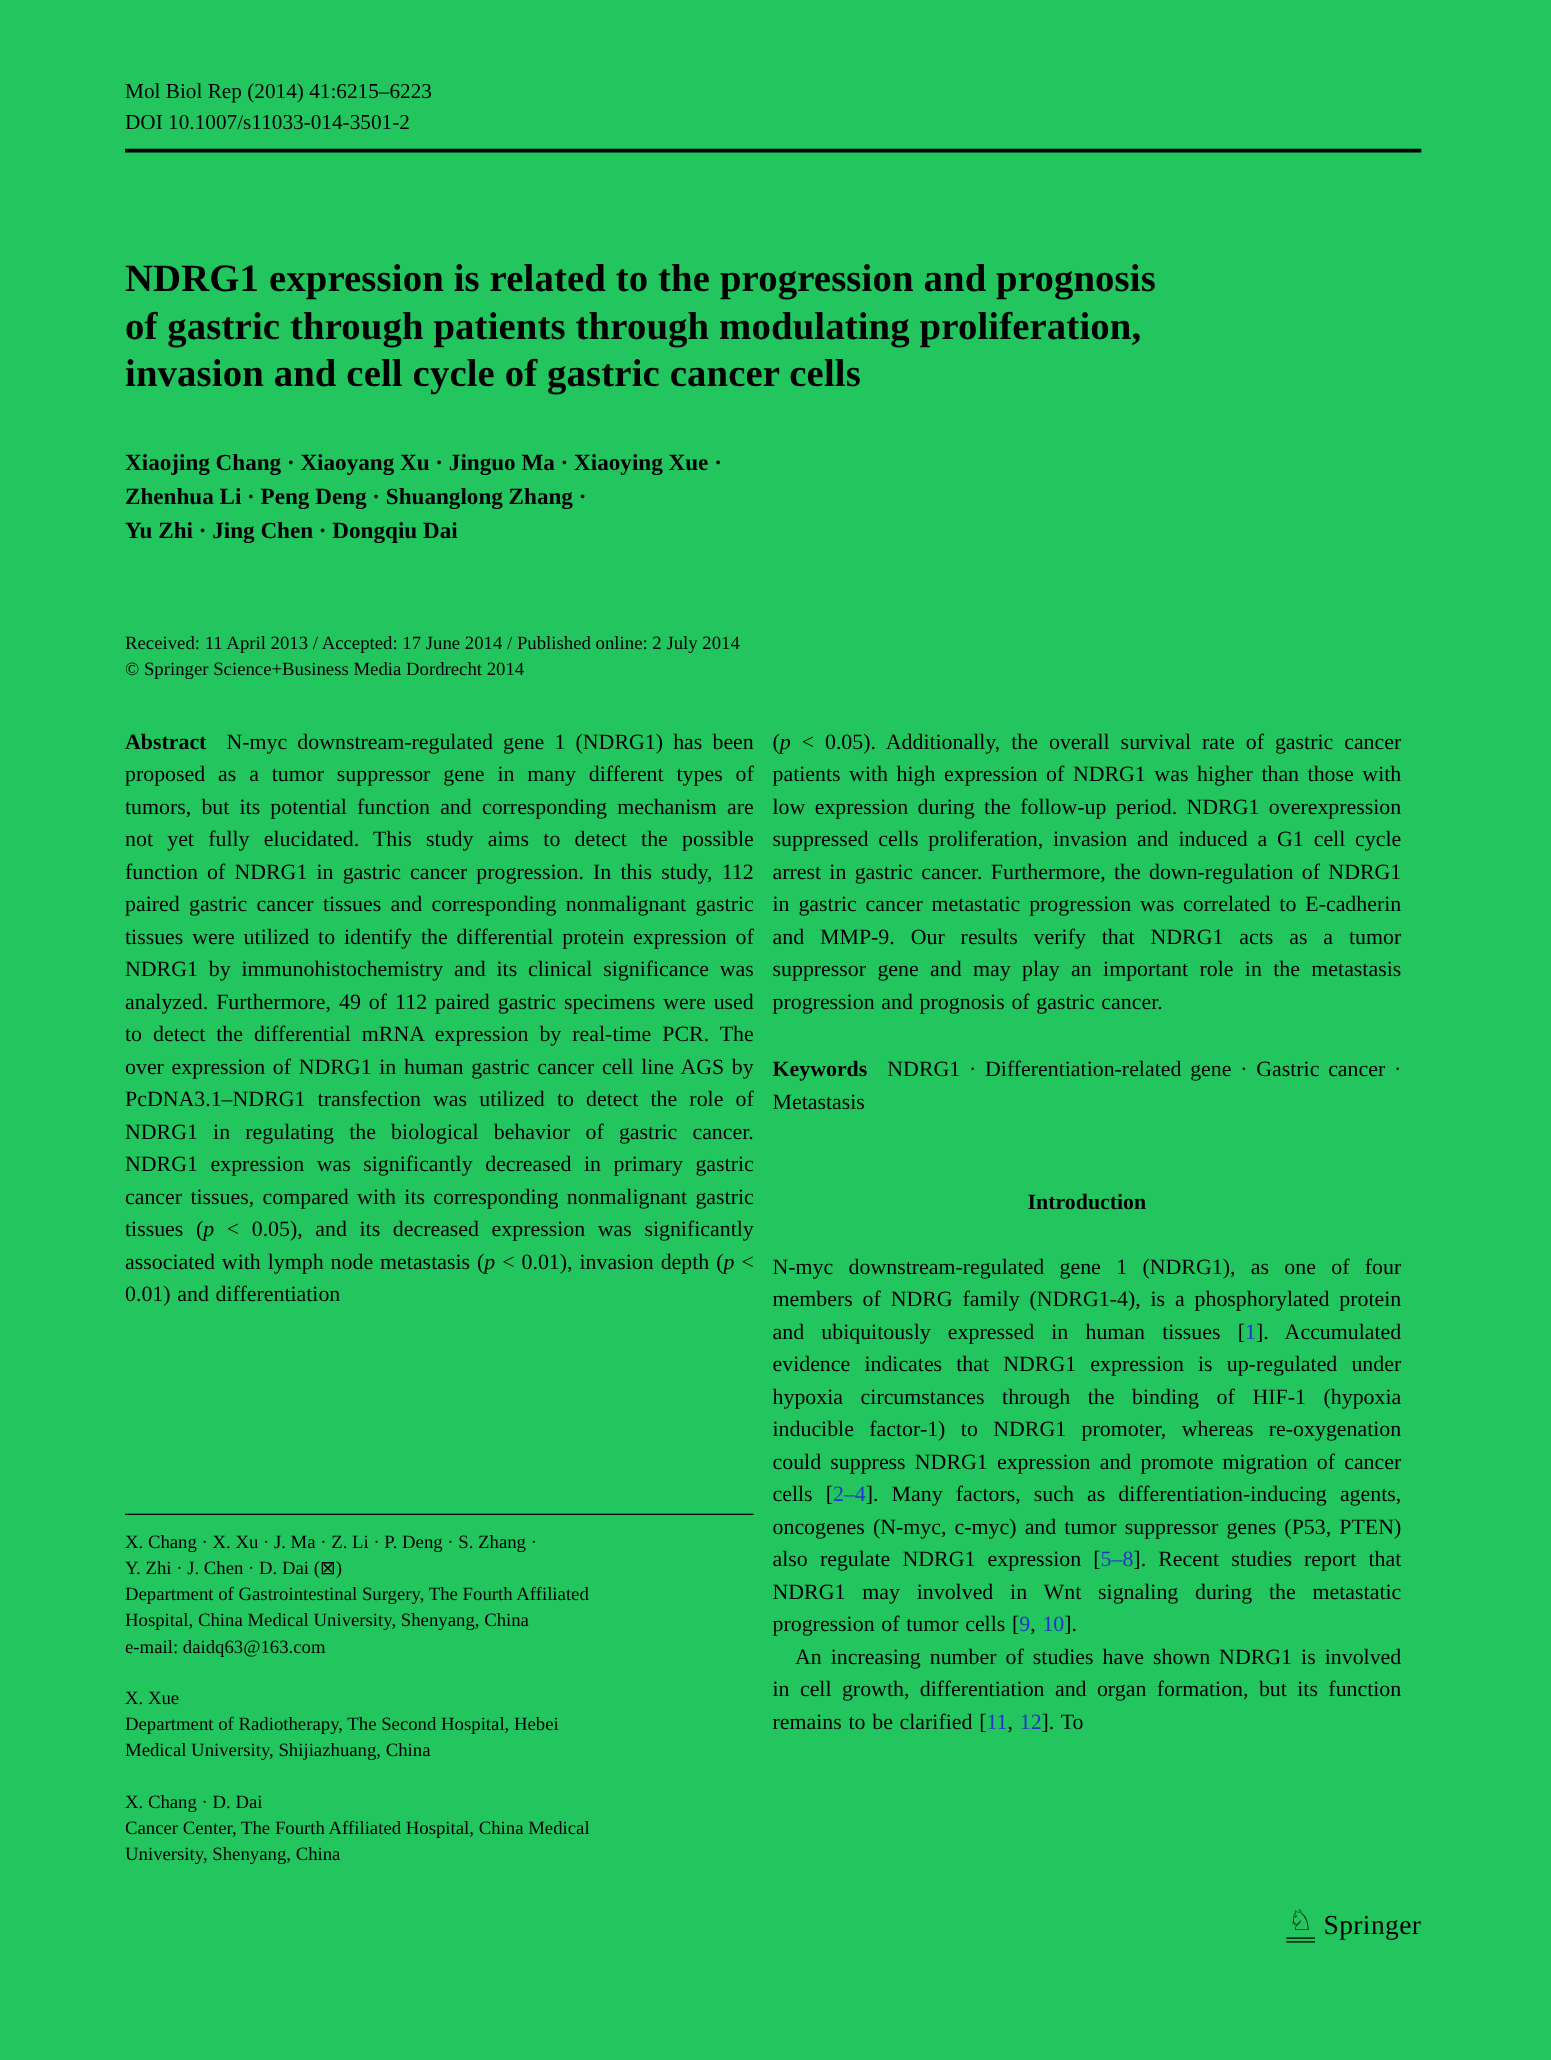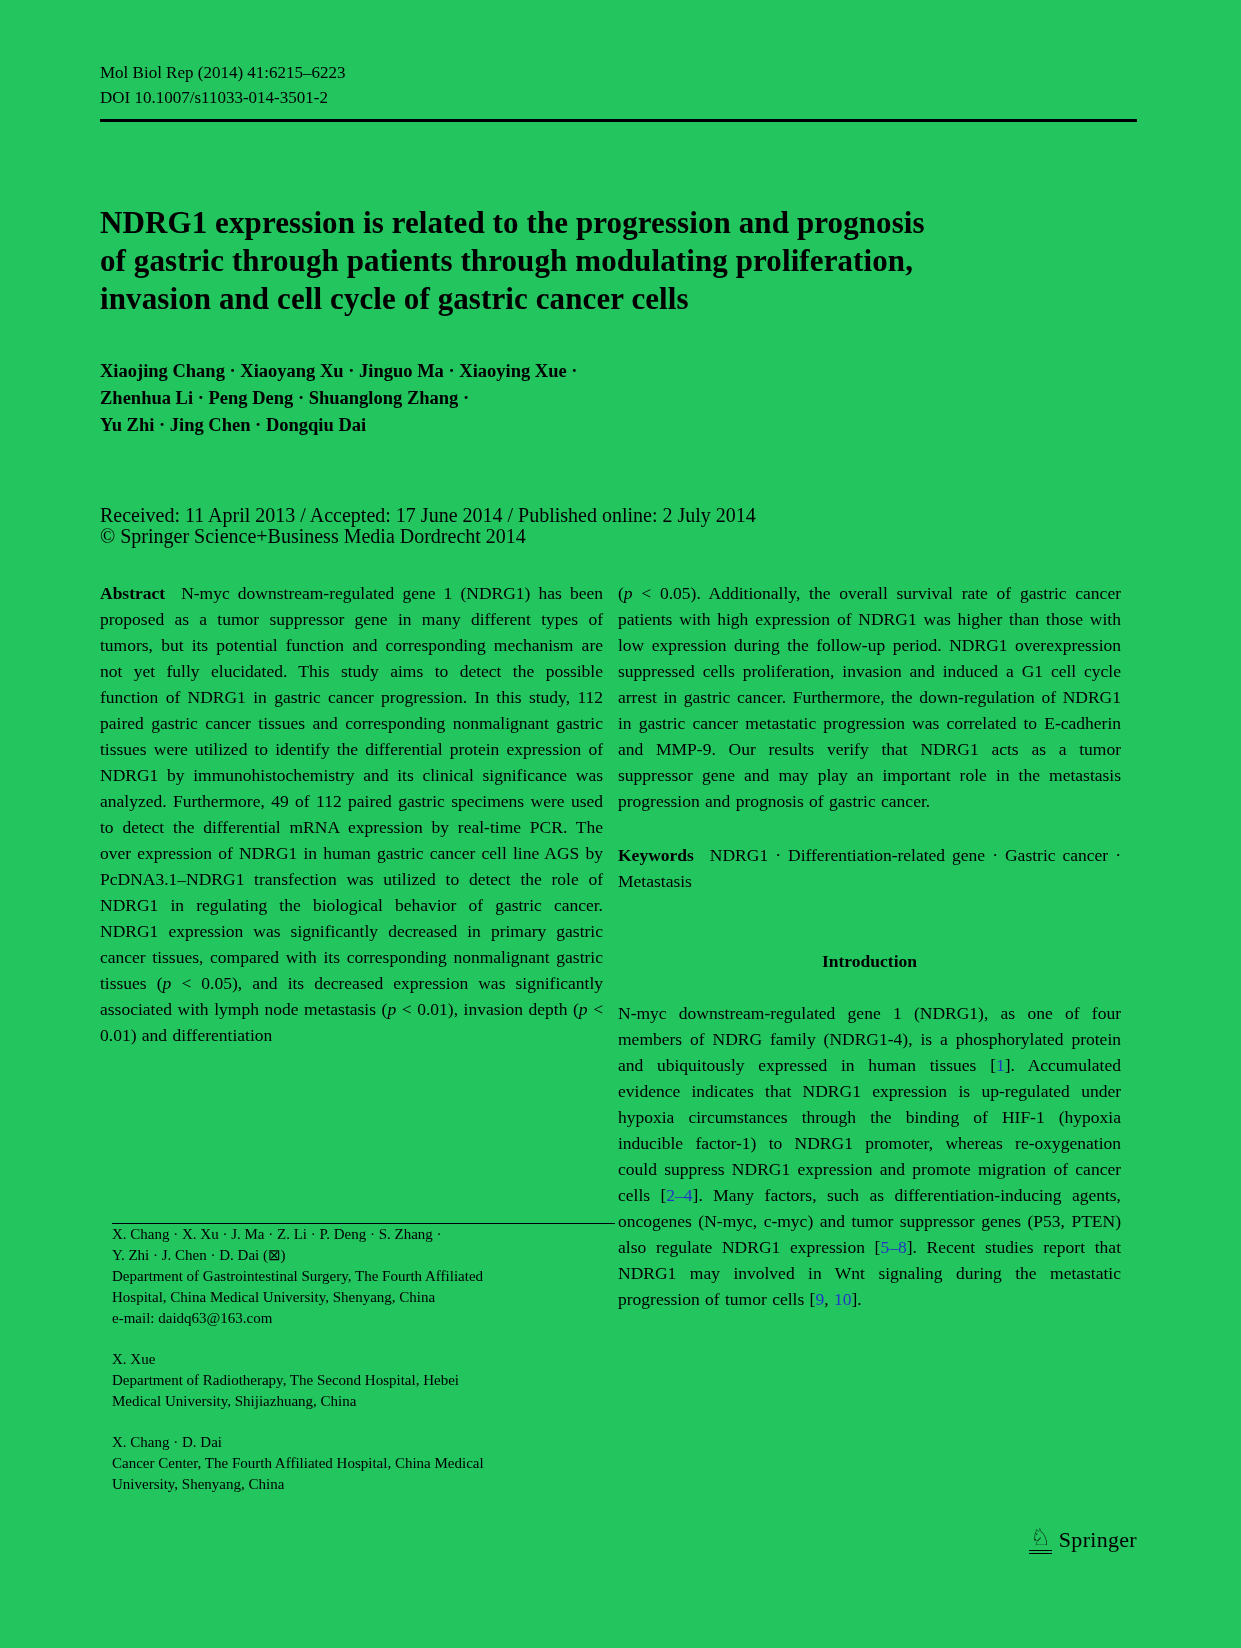--- a/index.html
+++ b/index.html
@@ -43,21 +43,21 @@
     left: 100px; top: 358px;
     width: 720px;
     font-size: 18.5px;
     font-weight: bold;
     line-height: 27px;
     white-space: pre-line;
   }
   .dates {
     position: absolute;
     left: 100px; top: 505px;
-    font-size: 20px;
+    font-size: 15px;
     line-height: 20.5px;
   }
 
   
   .columns {
     position: absolute;
     left: 100px; top: 580px;
     width: 1037px; height: 915px;
   }
   .col {
@@ -83,23 +83,24 @@
   }
   .intro-p1 { margin-top: 26px !important; }
   .intro-p2 { text-indent: 18px; }
 
   .seg-i { font-style: italic; }
   .seg-cite { color: var(--cite, #2434c8); }
 
   
   .footnote-area {
     position: absolute;
-    left: 12px; bottom: 0;
+    left: 0; bottom: 0;
     width: 503px;
     border-top: 1.5px solid #000000;
+    padding-top: 12px;
     text-align: left;
   }
   .footnote-block {
     font-size: 15px;
     line-height: 21px;
     white-space: pre-line;
     word-spacing: 0;
   }
   .footnote-block + .footnote-block { margin-top: 20px; }
 
@@ -173,20 +174,21 @@
     <div class="col col-right">
       <p><span>(</span><span class="seg-i">p</span><span> &lt; 0.05). Additionally, the overall survival rate of gastric cancer patients with high expression of NDRG1 was higher than those with low expression during the follow-up period. NDRG1 overexpression suppressed cells proliferation, invasion and induced a G1 cell cycle arrest in gastric cancer. Furthermore, the down-regulation of NDRG1 in gastric cancer metastatic progression was correlated to E-cadherin and MMP-9. Our results verify that NDRG1 acts as a tumor suppressor gene and may play an important role in the metastasis progression and prognosis of gastric cancer.</span></p>
 
       <p class="keywords-p">
         <span class="lead-label">Keywords</span><span>NDRG1 · Differentiation-related gene · Gastric cancer · Metastasis</span>
       </p>
 
       <h2 class="section-heading">Introduction</h2>
 
       <p class="intro-p1"><span>N-myc downstream-regulated gene 1 (NDRG1), as one of four members of NDRG family (NDRG1-4), is a phosphorylated protein and ubiquitously expressed in human tissues [</span><span class="seg-cite">1</span><span>]. Accumulated evidence indicates that NDRG1 expression is up-regulated under hypoxia circumstances through the binding of HIF-1 (hypoxia inducible factor-1) to NDRG1 promoter, whereas re-oxygenation could suppress NDRG1 expression and promote migration of cancer cells [</span><span class="seg-cite">2–4</span><span>]. Many factors, such as differentiation-inducing agents, oncogenes (N-myc, c-myc) and tumor suppressor genes (P53, PTEN) also regulate NDRG1 expression [</span><span class="seg-cite">5–8</span><span>]. Recent studies report that NDRG1 may involved in Wnt signaling during the metastatic progression of tumor cells [</span><span class="seg-cite">9</span><span>, </span><span class="seg-cite">10</span><span>].</span></p>
+      <p class="intro-p2"><span>An increasing number of studies have shown NDRG1 is involved in cell growth, differentiation and organ formation, but its function remains to be clarified [</span><span class="seg-cite">11</span><span>, </span><span class="seg-cite">12</span><span>]. To</span></p>
     </div>
 
   </div>
 
   <div class="springer">
     <span class="knight-icon">♘</span>
     <span class="springer-word">Springer</span>
   </div>
 
 </div>

